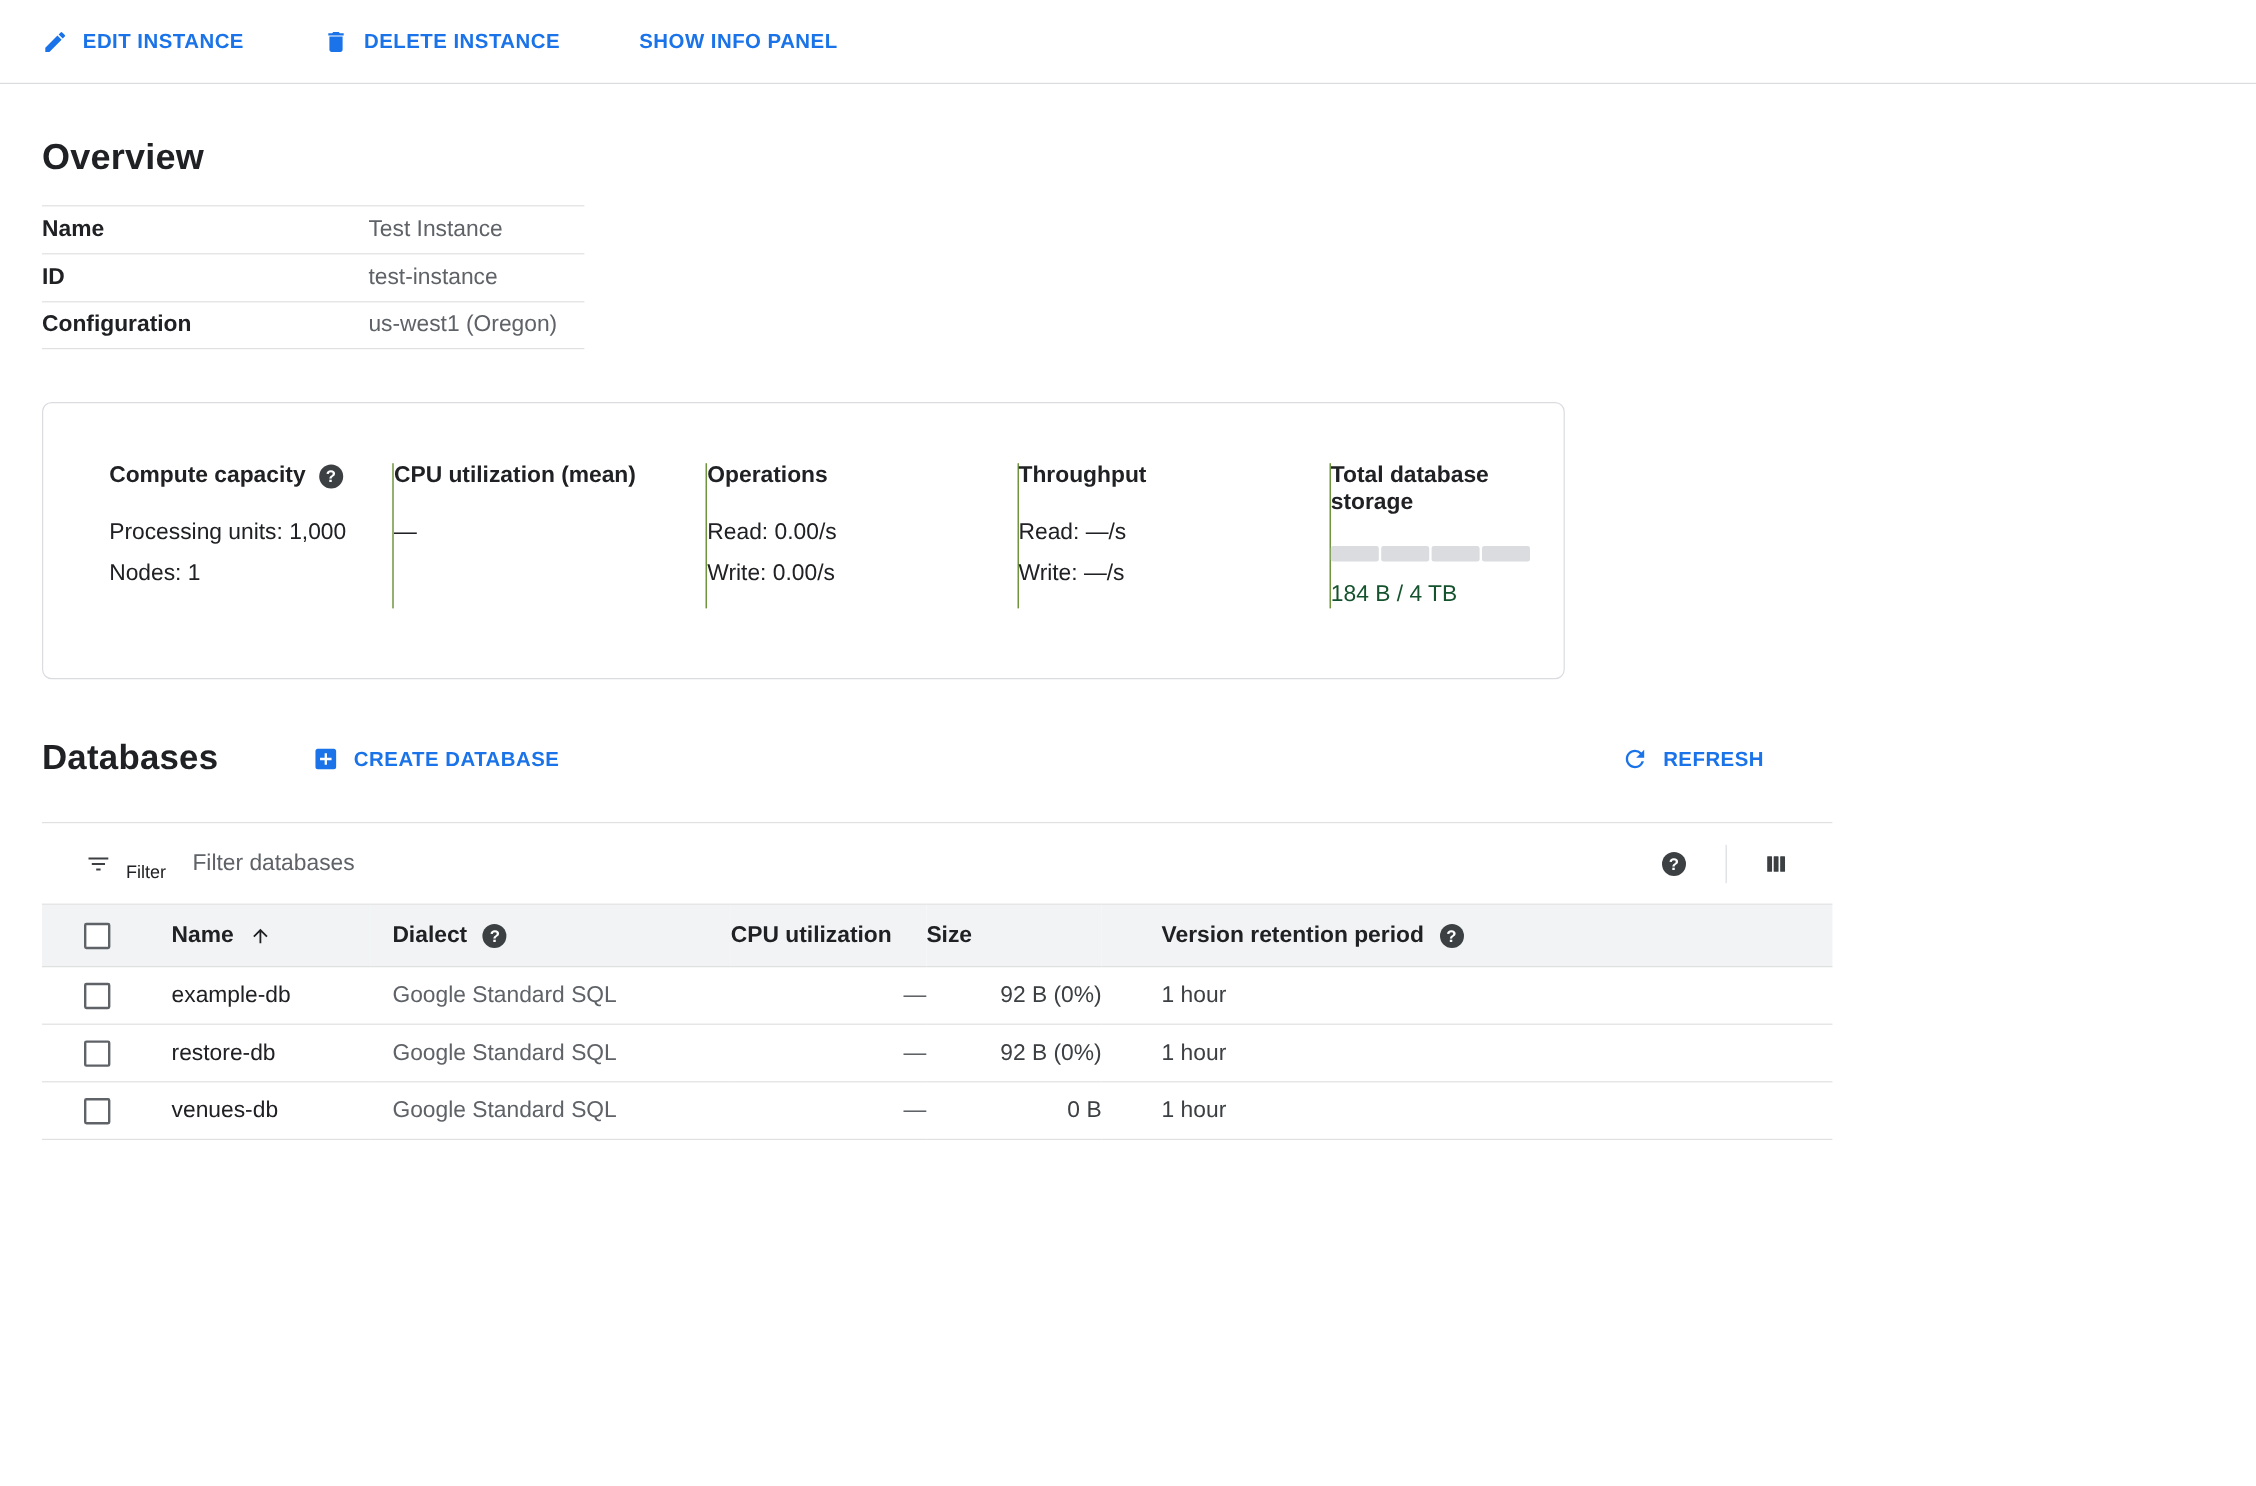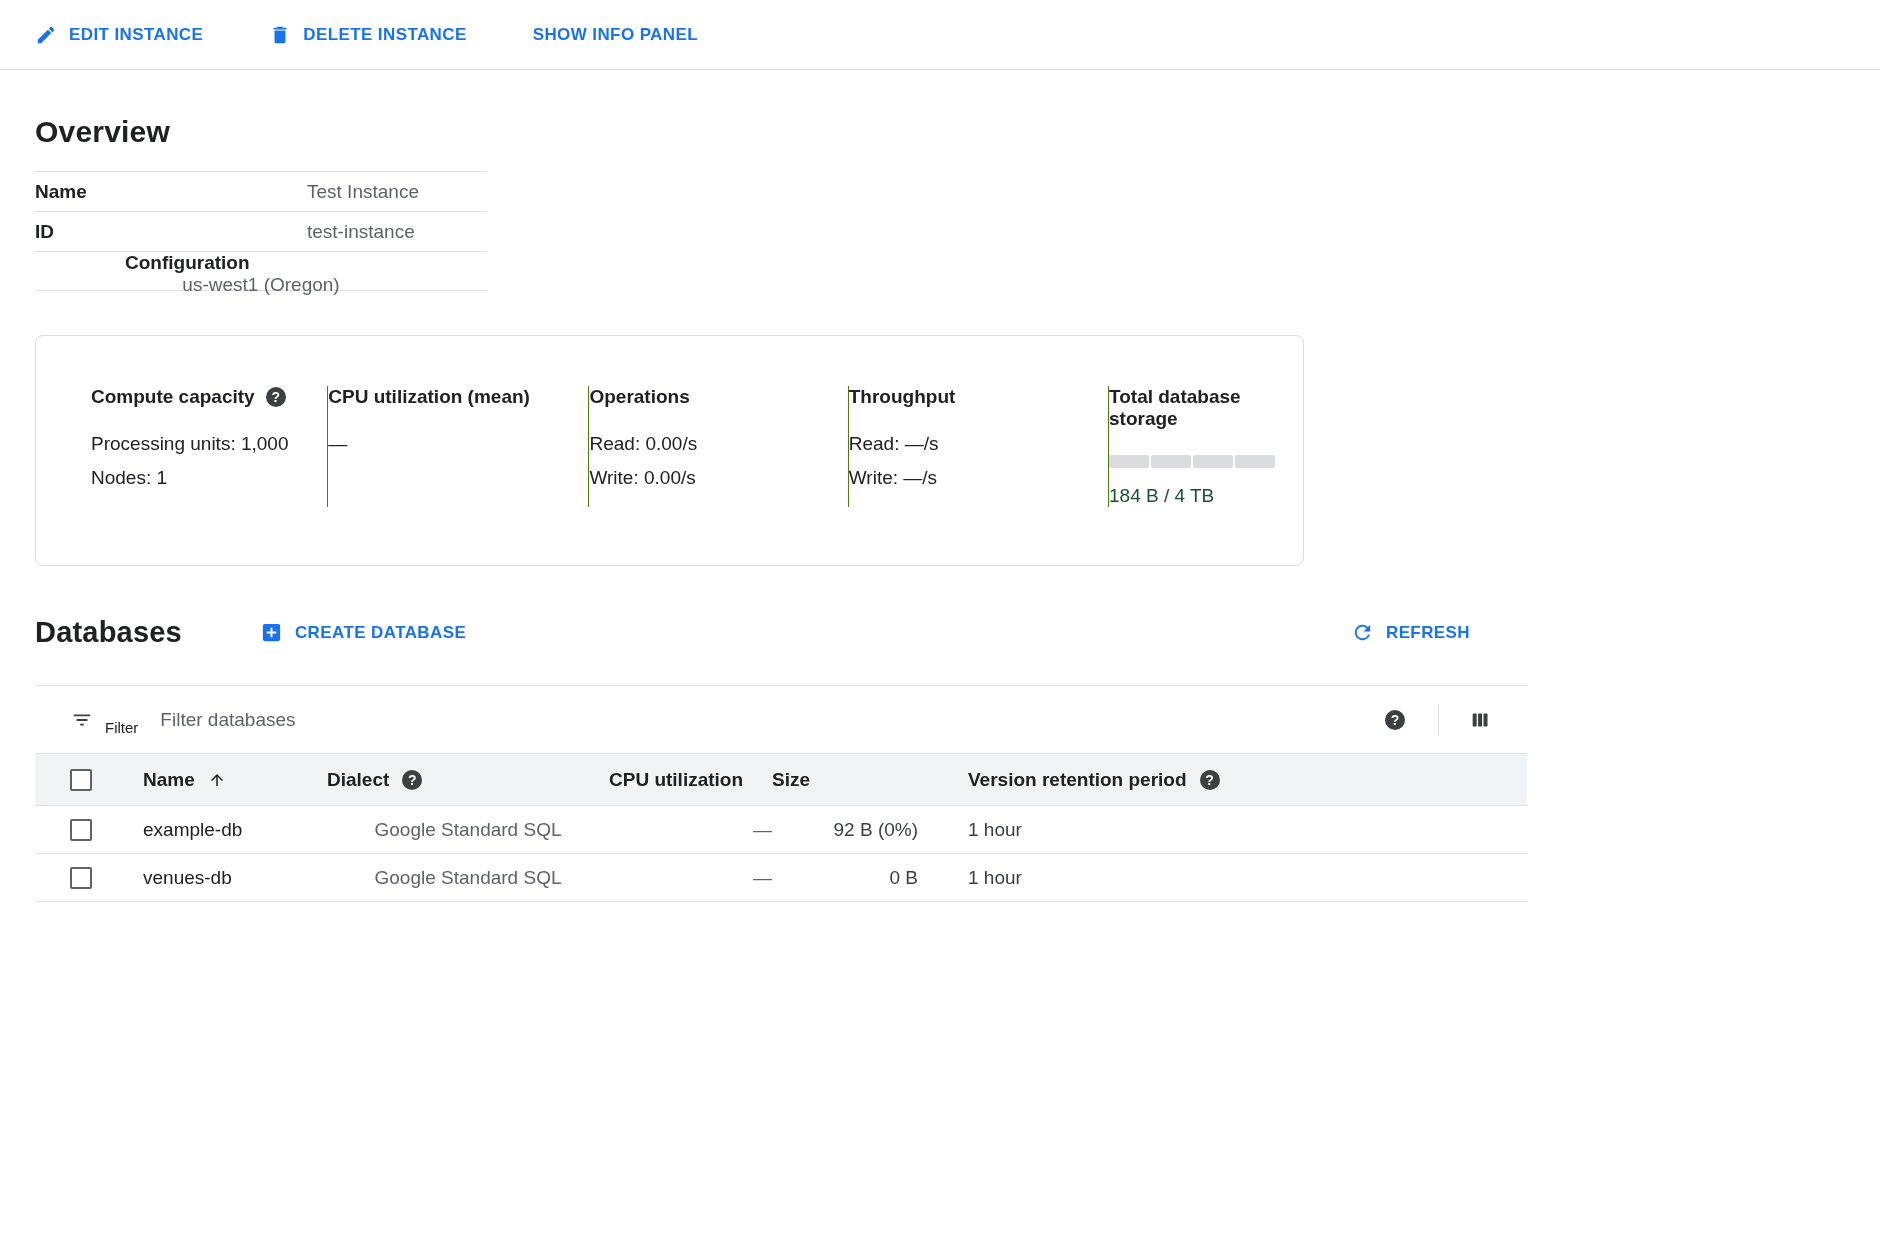--- a/index.html
+++ b/index.html
@@ -30,21 +30,21 @@
 
   
   .main { padding-left: 35px; }
   .page-title { margin-top: 45px; font-size: 30px; font-weight: 600; letter-spacing: .2px; }
 
   .kv-table { margin-top: 22px; width: 452px; }
   .kv-row {
     display: flex; align-items: center; height: 40px;
     border-top: 1px solid #e0e0e0;
   }
-  .kv-row:last-child { border-bottom: 1px solid #e0e0e0; flex-direction: column; }
+  .kv-row:last-child { border-bottom: 1px solid #e0e0e0; }
   .kv-label { width: 272px; font-size: 19px; font-weight: 600; }
   .kv-value { font-size: 19px; color: #5f6368; }
 
   
   .metrics-card {
     margin-top: 44px; width: 1269px; border: 1px solid #dadce0; border-radius: 8px;
     padding: 50px 0 58px 55px; display: flex;
   }
   .metric-col { padding-right: 28px; }
   .metric-col + .metric-col { border-left: 1px solid #4d7c0f; }
@@ -88,21 +88,21 @@
   .bar-divider { width: 1px; height: 32px; background: #dadce0; margin: 0 30px 0 33px; }
 
   
   .db-table { width: 1492px; border-collapse: collapse; table-layout: fixed; }
   .db-table th, .db-table td { font-size: 19px; vertical-align: middle; }
   .db-table thead tr { background: #f1f3f4; height: 52px; border-top: 1px solid #e0e0e0; border-bottom: 1px solid #e0e0e0; }
   .db-table tbody tr { height: 48px; border-bottom: 1px solid #e0e0e0; }
   .db-table th { font-weight: 600; text-align: left; }
   .col-check { width: 90px; }
   .col-name { width: 184px; padding-left: 18px; }
-  .col-dialect { width: 300px; padding-left: 18px; text-align: center; }
+  .col-dialect { width: 300px; padding-left: 18px; }
   .col-cpu-util { width: 163px; text-align: right; }
   .col-size { width: 146px; text-align: right; }
   .col-retention { padding-left: 50px; }
   .th-inner { display: inline-flex; align-items: center; gap: 13px; }
   .checkbox {
     width: 22px; height: 22px; border: 2px solid #5f6368; border-radius: 2px;
     margin-left: 35px; cursor: pointer; background: #fff;
   }
   .cell-name { color: #202124; }
   .cell-dialect { color: #5f6368; }
@@ -298,20 +298,30 @@
         <td class="col-name cell-name">example-db</td>
         <td class="col-dialect cell-dialect">Google Standard SQL</td>
         <td class="col-cpu-util cell-cpu">—</td>
         <td class="col-size cell-size">92 B (0%)</td>
         <td class="col-retention cell-retention">1 hour</td>
       </tr>
       <tr>
         <td class="col-check">
             <div class="checkbox"></div>
           </td>
+        <td class="col-name cell-name">restore-db</td>
+        <td class="col-dialect cell-dialect">Google Standard SQL</td>
+        <td class="col-cpu-util cell-cpu">—</td>
+        <td class="col-size cell-size">92 B (0%)</td>
+        <td class="col-retention cell-retention">1 hour</td>
+      </tr>
+      <tr>
+        <td class="col-check">
+            <div class="checkbox"></div>
+          </td>
         <td class="col-name cell-name">venues-db</td>
         <td class="col-dialect cell-dialect">Google Standard SQL</td>
         <td class="col-cpu-util cell-cpu">—</td>
         <td class="col-size cell-size">0 B</td>
         <td class="col-retention cell-retention">1 hour</td>
       </tr>
     </tbody>
   </table>
 
 </main>

